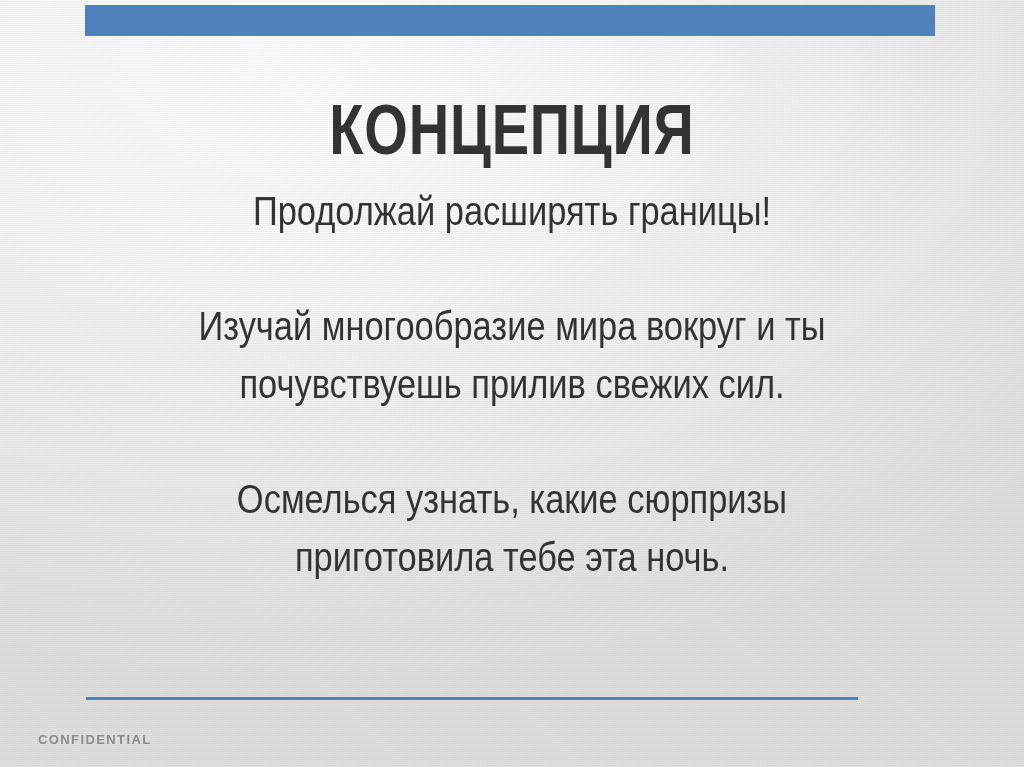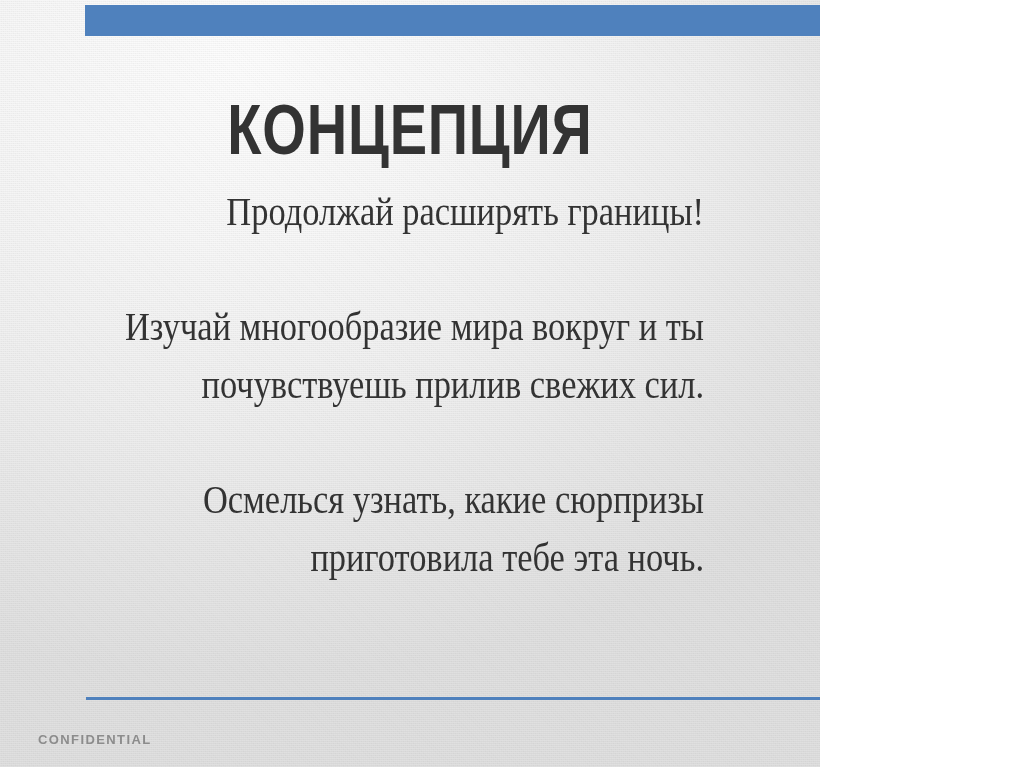--- a/index.html
+++ b/index.html
@@ -9,21 +9,21 @@
   }
   body {
     width: 1024px;
     height: 767px;
     overflow: hidden;
     font-family: "Liberation Sans", "DejaVu Sans", sans-serif;
   }
 
   .slide {
     position: relative;
-    width: 820px;
+    width: 1024px;
     height: 767px;
     box-sizing: border-box;
     overflow: hidden;
     background-color: #eeeeee;
     background-image:
       radial-gradient(ellipse 95% 80% at 30% 8%, #fdfdfd 0%, #f7f7f7 30%, #efefef 58%, #e6e6e6 82%, #e0e0e0 100%);
   }
 
   
   .noise {
@@ -62,23 +62,23 @@
     transform: scaleX(0.80);
     transform-origin: center top;
     white-space: nowrap;
   }
 
   .body-block {
     position: absolute;
     left: 60px;
     right: 60px;
     top: 182px;
-    text-align: right;
+    text-align: center;
     color: #333333;
-    font-family: Liberation Serif, serif;
+    font-family: Liberation Sans, sans-serif;
     font-weight: normal;
   }
 
   .para {
     font-size: 41px;
     line-height: 58px;
     transform: scaleX(0.84);
     transform-origin: center center;
     white-space: nowrap;
   }

